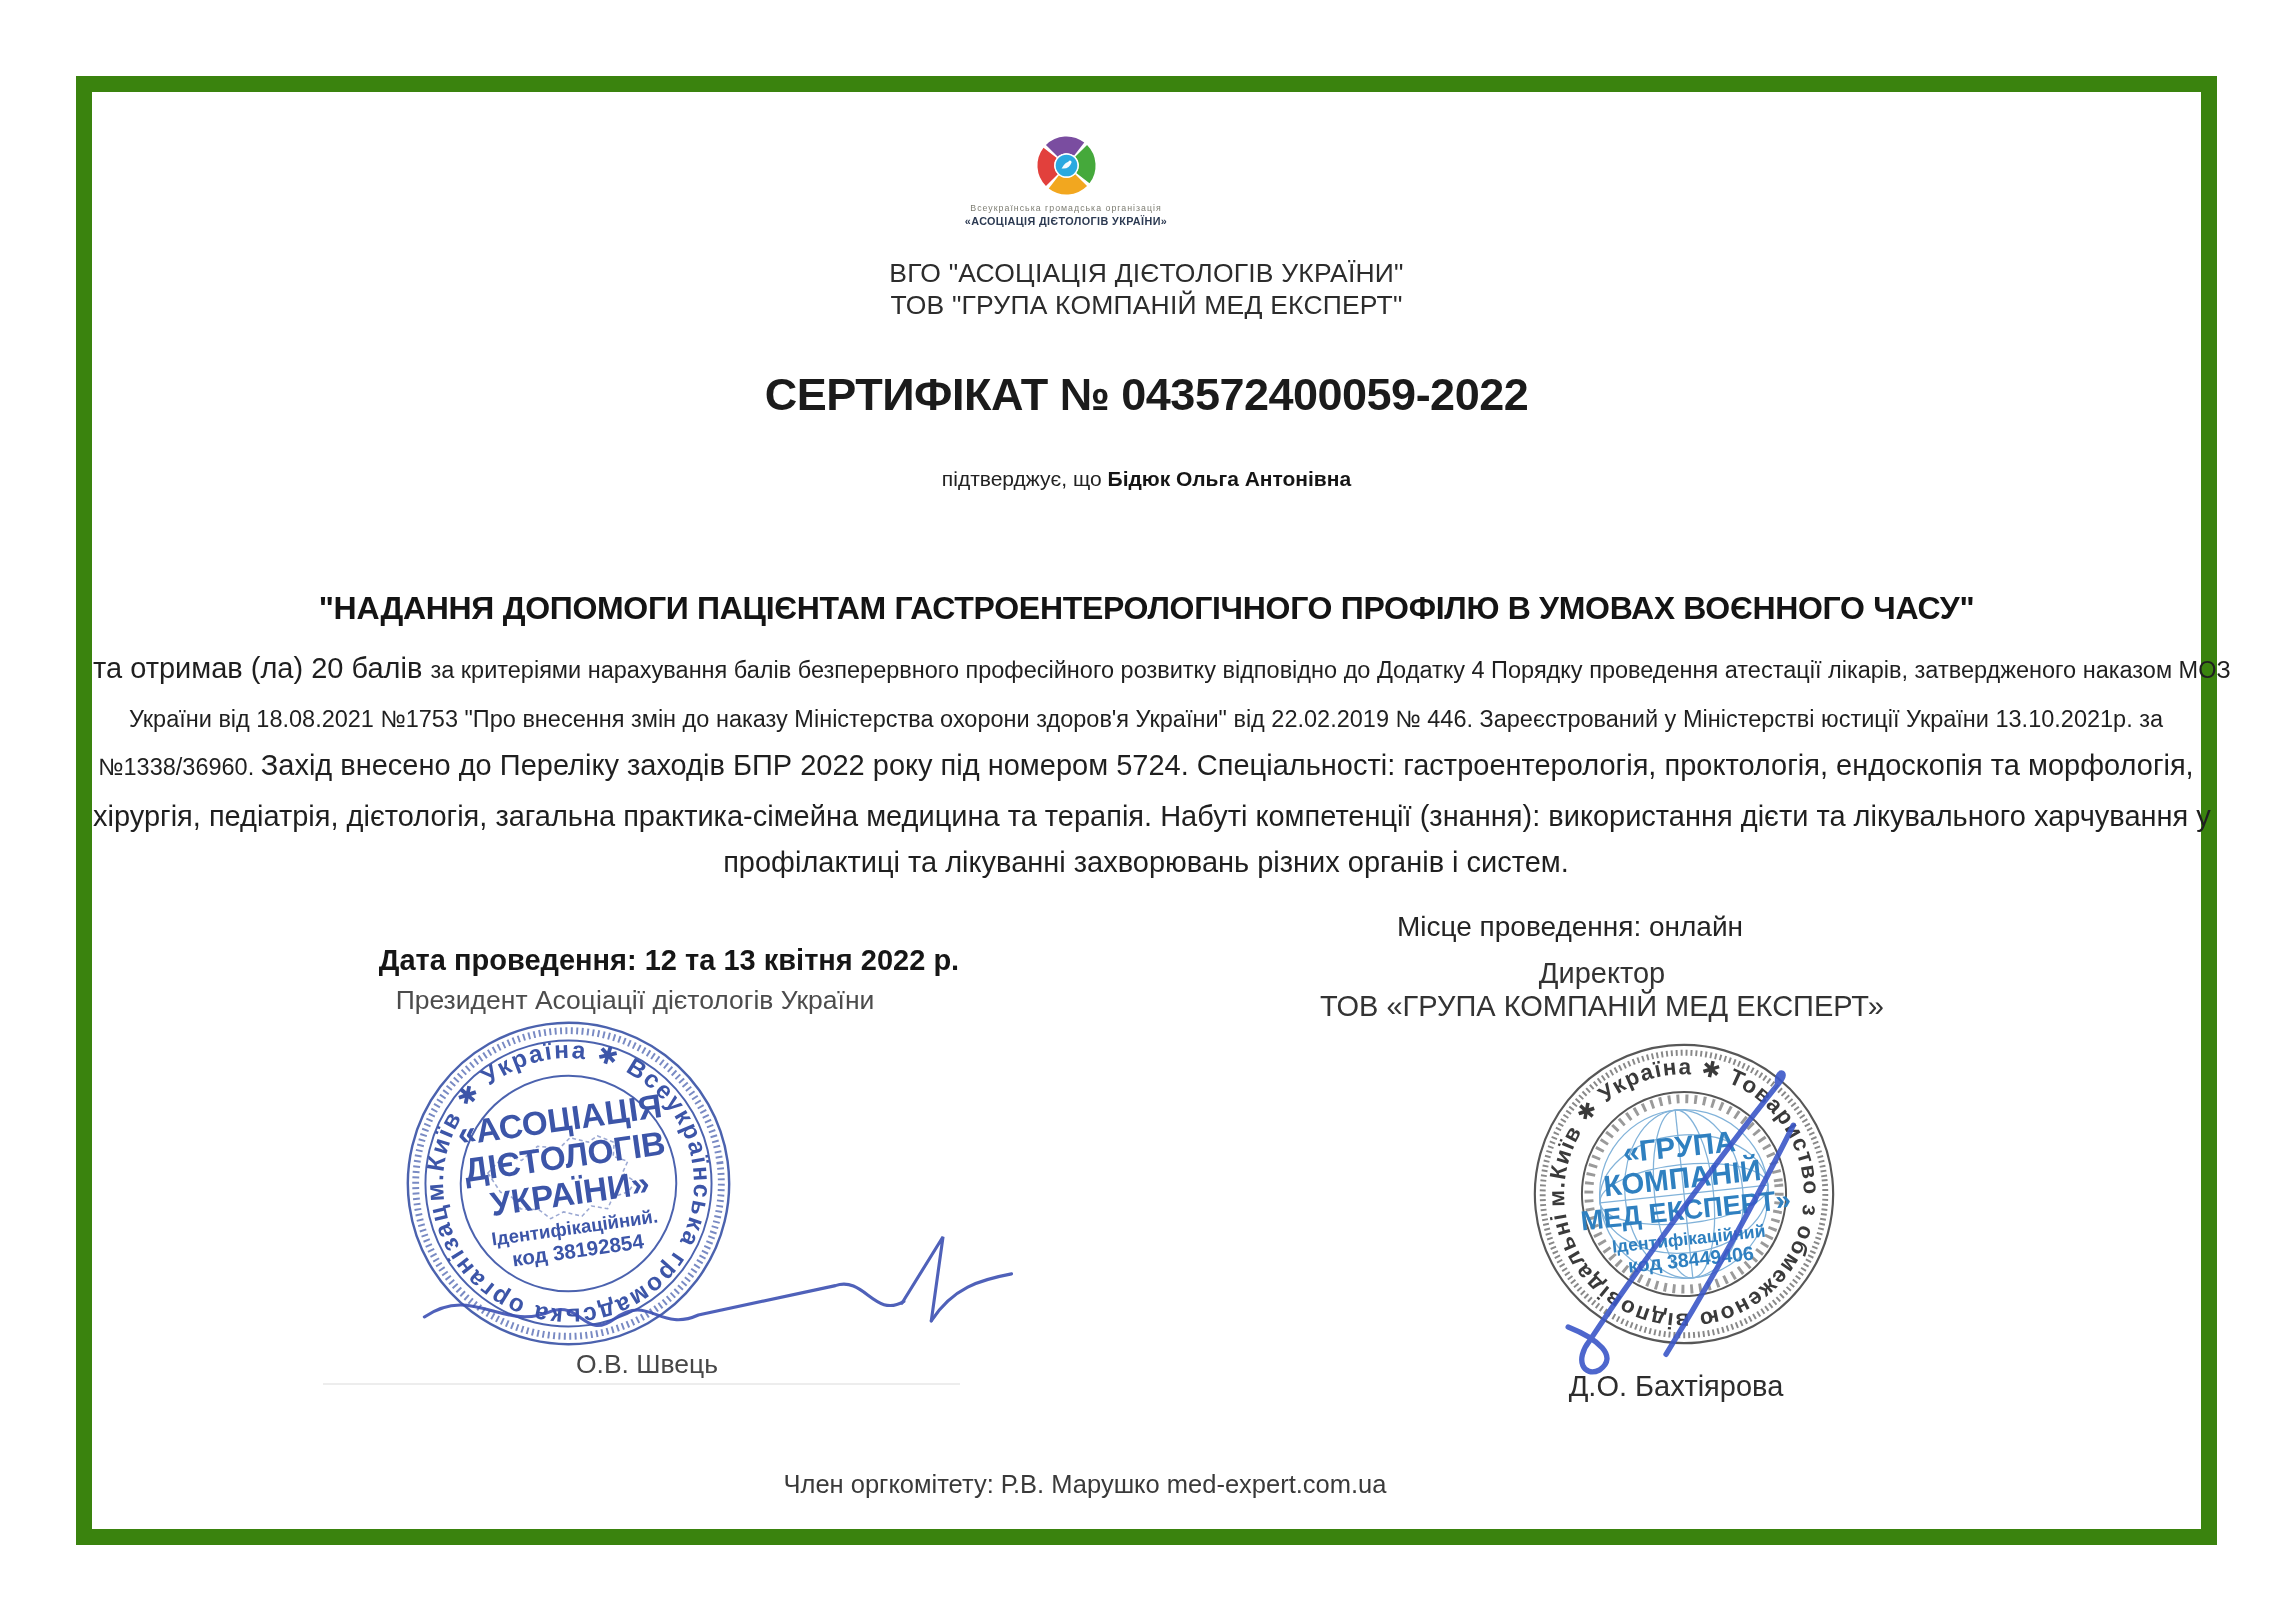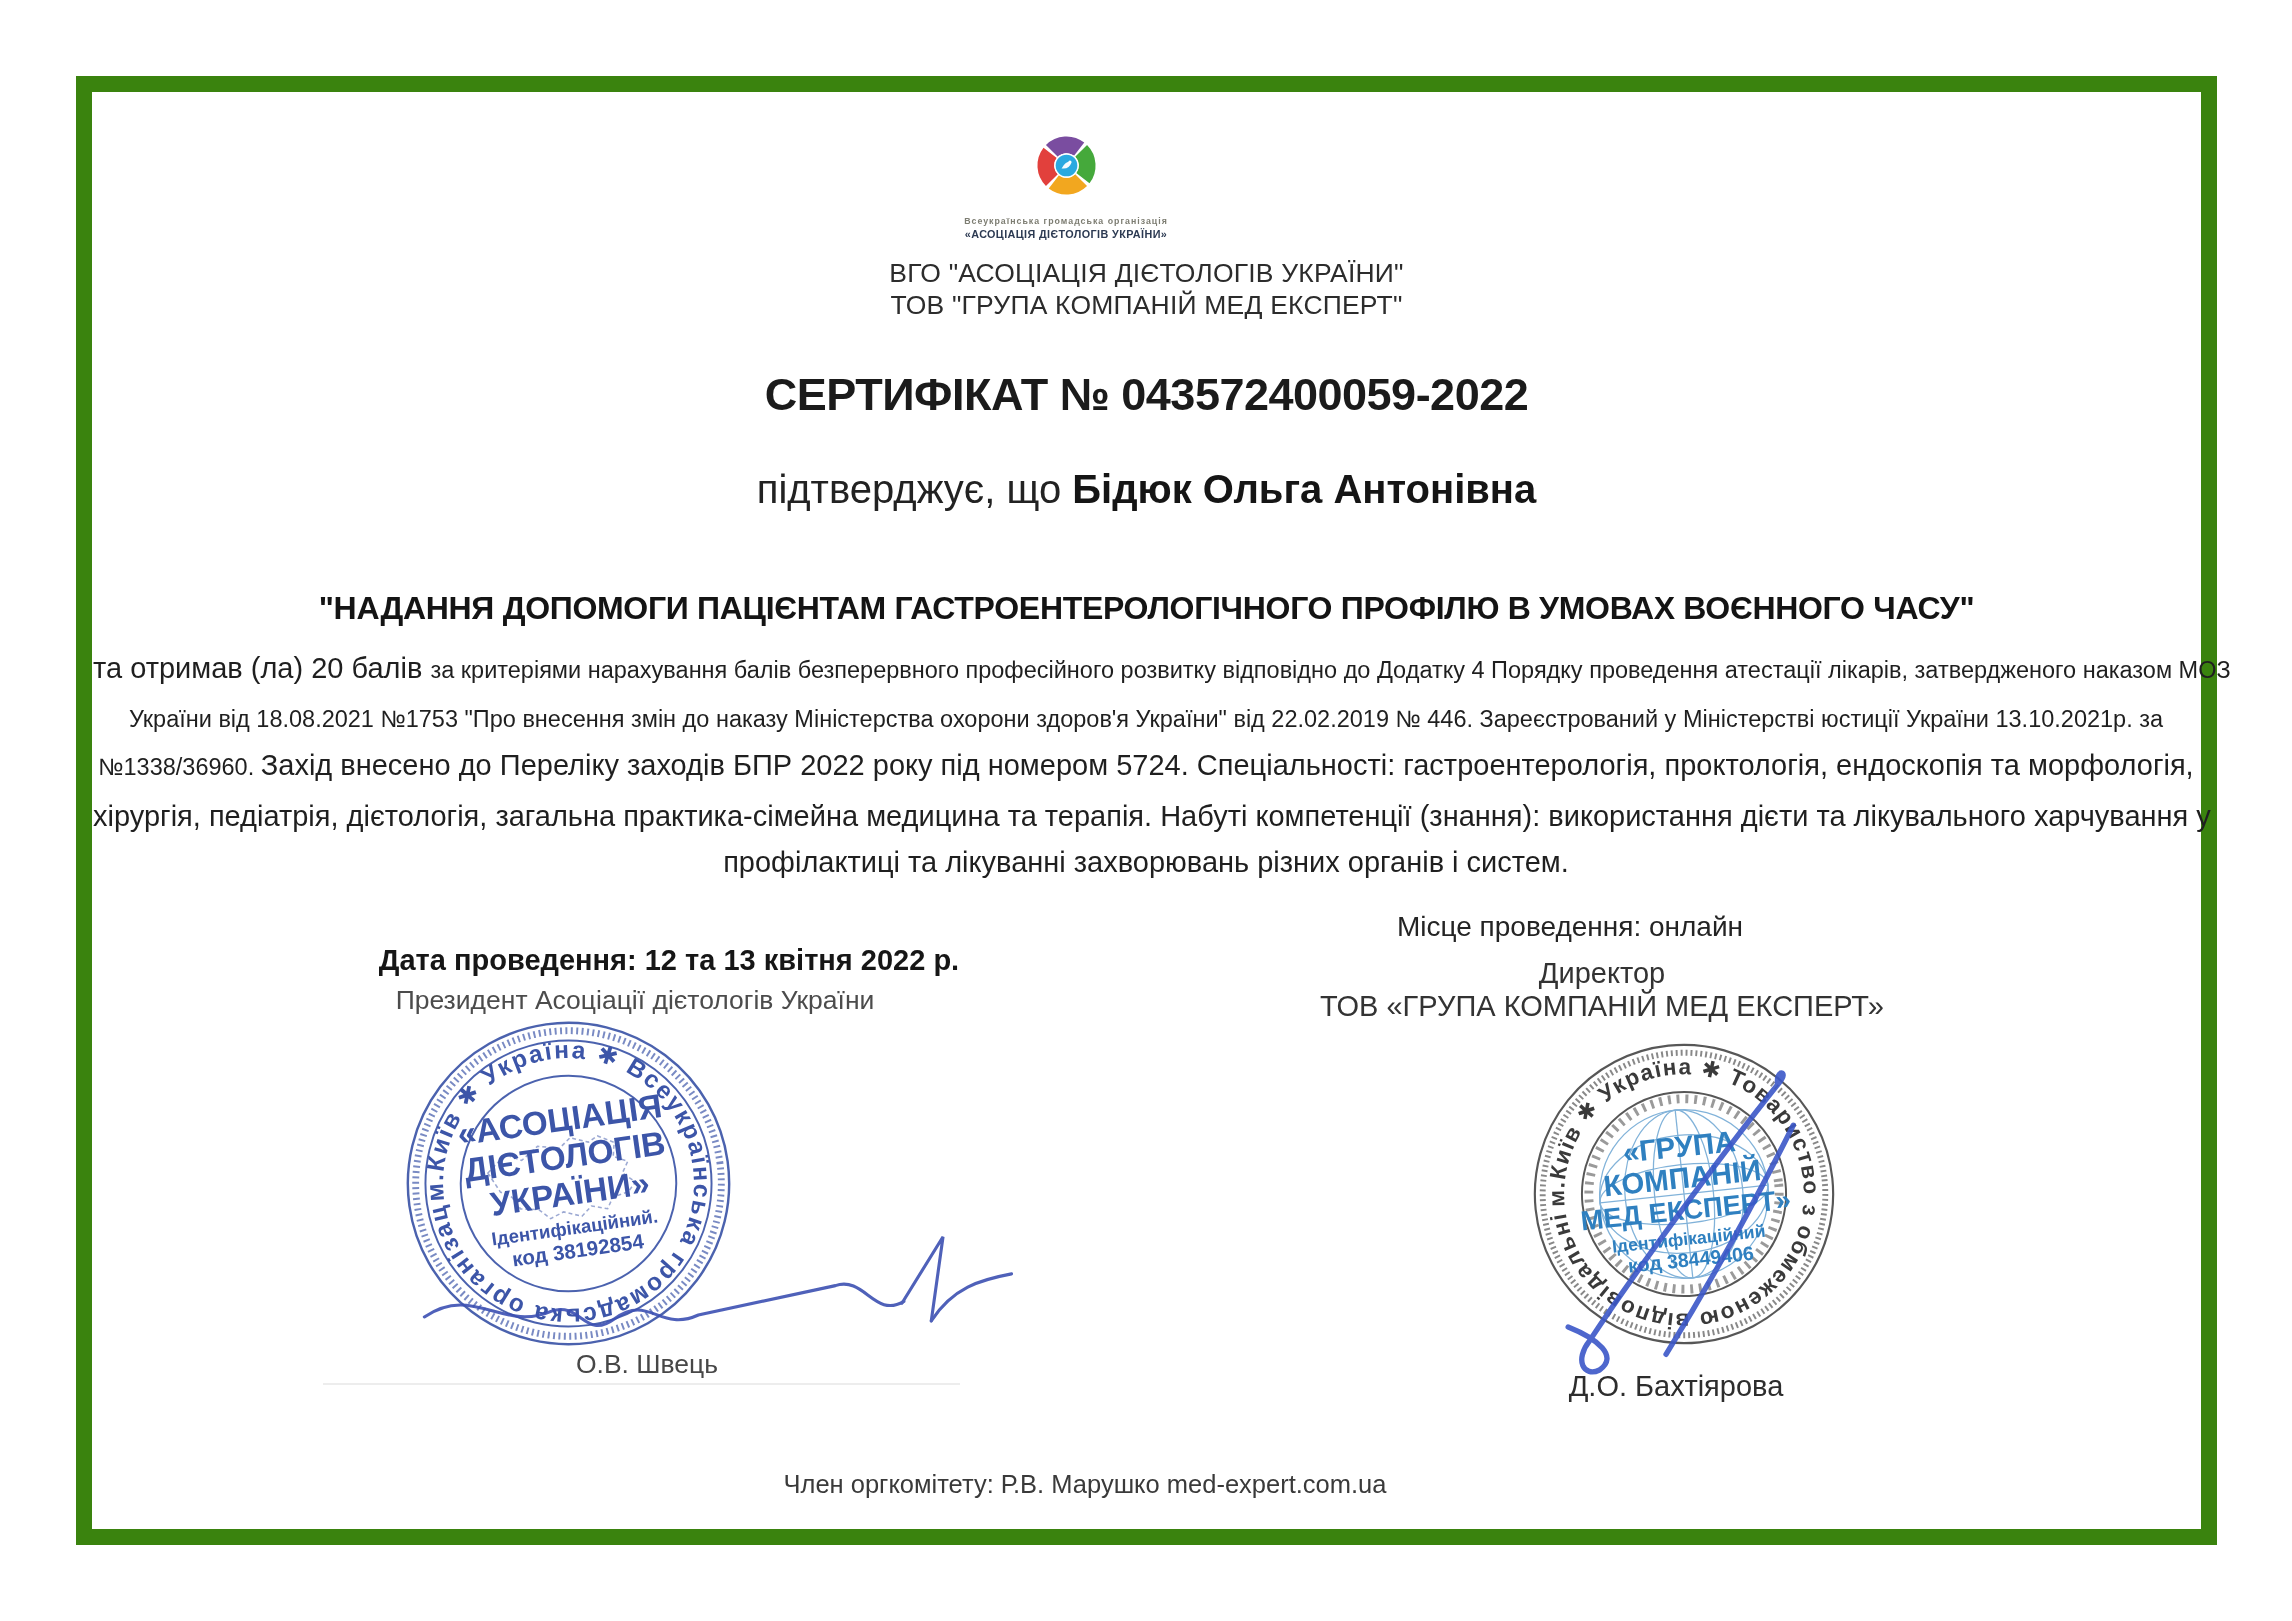--- a/index.html
+++ b/index.html
@@ -6,39 +6,39 @@
   .page{
     position:relative;width:2293px;height:1621px;background:#ffffff;overflow:hidden;
     font-family:"Liberation Sans","DejaVu Sans",sans-serif;color:#222;
   }
   .frame{position:absolute;left:76px;top:76px;right:76px;bottom:76px;border:16.7px solid #3a830e;}
   .abs{position:absolute;}
   .cx{transform:translateX(-50%);}
   .t-center{text-align:center;}
   .orglines{left:0;right:0;top:257px;font-size:26.5px;line-height:32px;color:#2c2c2c;letter-spacing:0.2px;}
   .cert-title{left:0;right:0;top:369px;font-size:45px;font-weight:bold;color:#1b1b1b;letter-spacing:-0.5px;}
-  .confirm1{left:0;right:0;top:467px;font-size:40px;color:#222;}
+  .confirm1{left:0;right:0;top:467px;font-size:21px;color:#222;}
   .confirm1 strong{color:#151515;}
   .confirm2{left:0;right:0;top:514px;font-size:33px;font-weight:bold;color:#151515;}
   .course{left:0;right:0;top:590px;font-size:32px;font-weight:bold;color:#141414;letter-spacing:-0.3px;}
   .para{left:93px;width:2106px;top:645px;line-height:46px;color:#1f1f1f;}
   .para .ln{white-space:nowrap;}
   .big{font-size:29px;}
   .small{font-size:23.5px;}
   .date-line{left:669px;top:912px;font-size:29px;font-weight:bold;color:#161616;white-space:nowrap;margin-top:32px;}
   .place-line{left:1570px;top:911px;font-size:28px;color:#242424;white-space:nowrap;text-align:center;}
   .director{left:1602px;top:957px;font-size:29px;line-height:33px;color:#333;white-space:nowrap;}
   .president{left:635px;top:985px;font-size:26.5px;color:#4c4c4c;white-space:nowrap;}
   .sig-name-left{left:647px;top:1349px;font-size:26.5px;color:#474747;white-space:nowrap;}
   .sig-name-right{left:1676px;top:1370px;font-size:29px;color:#2d2d2d;white-space:nowrap;}
   .footer{left:1085px;top:1470px;font-size:25.5px;color:#3a3a3a;white-space:nowrap;}
   .sig-underline{left:323px;top:1383px;width:637px;height:2px;background:#ededed;}
   
   .adu-logo{left:1066px;top:133px;width:314px;margin-left:-157px;text-align:center;}
-  .adu-cap1{font-size:8.8px;letter-spacing:1px;color:#7d7d72;margin-top:14px;font-weight:bold;}
+  .adu-cap1{font-size:8.8px;letter-spacing:1px;color:#7d7d72;margin-top:1px;}
   .adu-cap2{font-size:10.8px;font-weight:bold;color:#2c3a52;letter-spacing:0.4px;margin-top:2px;}
   .me-logo{left:1233px;top:149px;width:176px;margin-left:-88px;text-align:center;color:#1a68ae;}
   .me-top{font-size:14.7px;font-weight:bold;letter-spacing:0.2px;}
   .me-bottom{font-size:15.7px;font-weight:bold;margin-top:1px;}
 </style>
 </head>
 <body>
 
 <div class="page">
   <div class="frame"></div>

